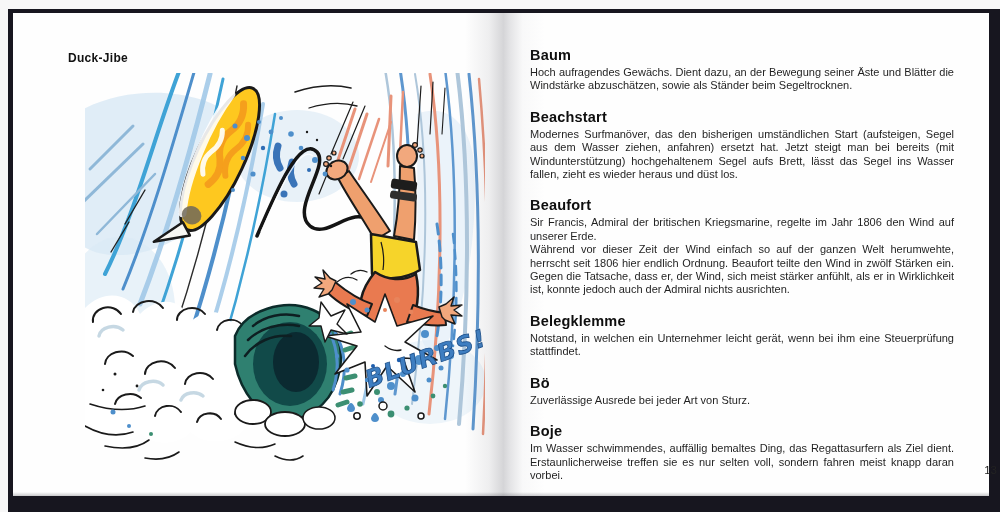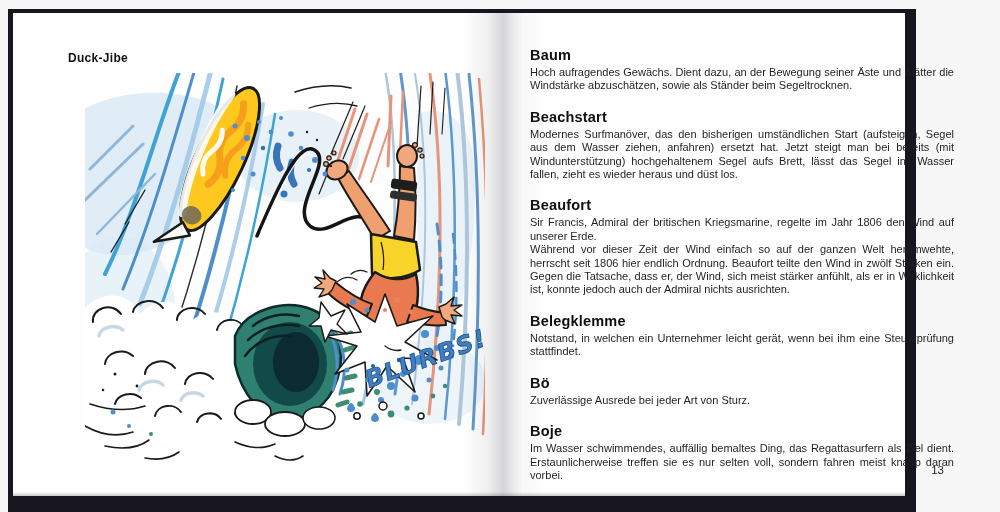--- a/index.html
+++ b/index.html
@@ -2,21 +2,21 @@
 <html><head>
 <meta charset="utf-8">
 <style>
   html,body{margin:0;padding:0;}
   body{
     width:1000px;height:512px;position:relative;overflow:hidden;
     background:#f7f7f7;
     font-family:"Liberation Sans", sans-serif;
   }
   .photo-frame{
-    position:absolute;left:8px;top:9px;width:908px;height:503px;
+    position:absolute;left:8px;top:9px;width:992px;height:503px;
     background:#17161f;
   }
   .spread{
     position:absolute;left:5px;top:4px;right:11px;bottom:16px;
     background:#fefefe;
   }
   .gutter-shadow{
     position:absolute;left:452px;top:0;width:80px;height:100%;
     background:linear-gradient(90deg,
       rgba(0,0,0,0) 0%,
@@ -45,21 +45,21 @@
   .entry{margin:0 0 16px 0;}
   .entry .term{
     font-size:14.5px;font-weight:bold;color:#0e0e0e;
     margin:0 0 3px 0;line-height:16px;letter-spacing:.2px;
   }
   .entry p{
     margin:0;font-size:11px;line-height:13.4px;text-align:justify;
     color:#1f1f1f;
   }
   .page-number{
-    position:absolute;left:893px;top:451px;width:38px;
+    position:absolute;left:946px;top:451px;width:38px;
     text-align:right;font-size:11.5px;color:#222;
   }
 </style>
 </head>
 <body>
 
 <div class="photo-frame">
   <div class="spread">
 
     <div class="duckjibe-label">Duck-Jibe</div>

